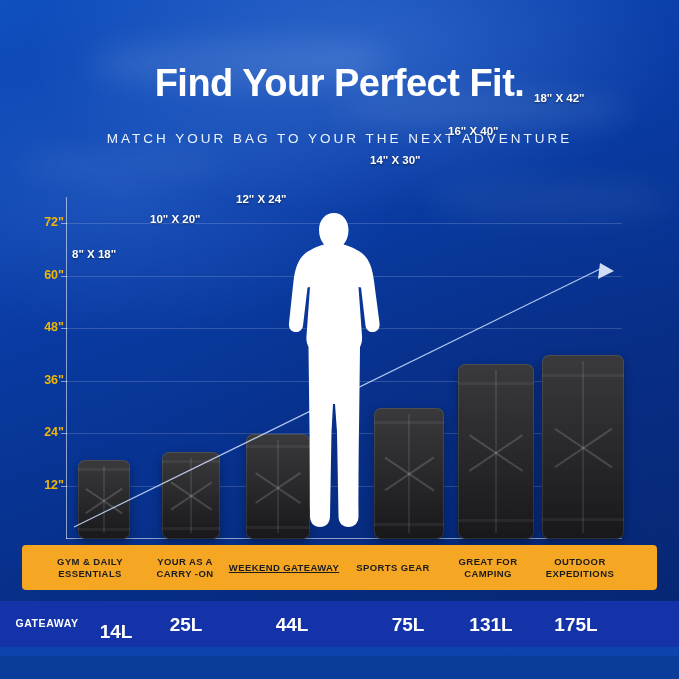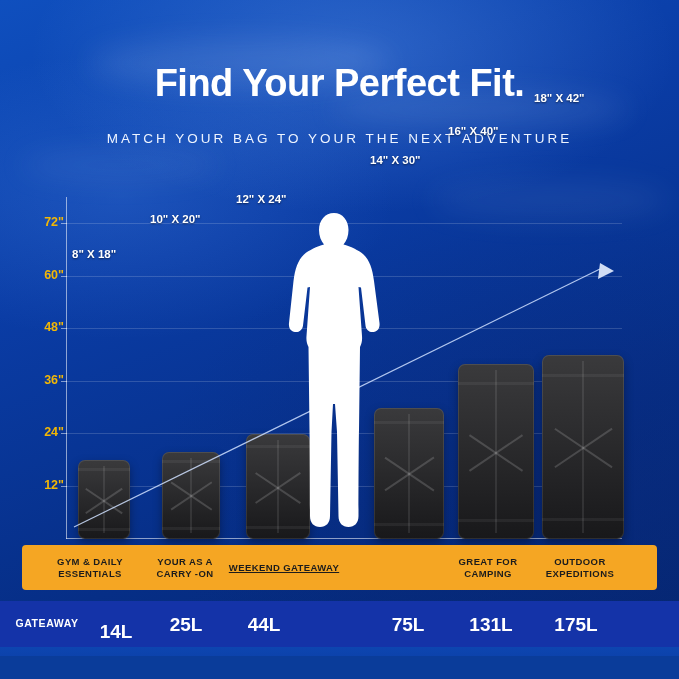--- a/index.html
+++ b/index.html
@@ -189,29 +189,30 @@
       <div class="barlabel" style="left: 236px; top: 193px;">12" X 24"</div>
       <div class="barlabel" style="left: 370px; top: 154px;">14" X 30"</div>
       <div class="barlabel" style="left: 448px; top: 125px;">16" X 40"</div>
       <div class="barlabel" style="left: 534px; top: 92px;">18" X 42"</div>
     </div>
 
   <div class="usecases" id="usecaselayer">
       <div class="uc" style="left: 18px; width: 100px;">GYM &amp; DAILY ESSENTIALS</div>
       <div class="uc" style="left: 118px; width: 90px;">YOUR AS A CARRY -ON</div>
       <div class="uc" style="left: 206px; width: 112px; text-decoration: underline;">WEEKEND GATEAWAY</div>
+      <div class="uc" style="left: 328px; width: 86px;">SPORTS GEAR</div>
       <div class="uc" style="left: 506px; width: 104px;">OUTDOOR EXPEDITIONS</div>
       <div class="uc" style="left: 418px; width: 96px;">GREAT FOR CAMPING</div>
     </div>
 
   <div class="capacity-row">
     <div class="cap-label">GATEAWAY</div>
     <div id="caplayer">
         <div class="cap" style="left: 80px; width: 72px; margin-top: 7px;">14L</div>
         <div class="cap" style="left: 150px; width: 72px;">25L</div>
-        <div class="cap" style="left: 228px; width: 72px;">44L</div>
+        <div class="cap" style="left: 256px; width: 72px;">44L</div>
         <div class="cap" style="left: 372px; width: 72px;">75L</div>
         <div class="cap" style="left: 455px; width: 72px;">131L</div>
         <div class="cap" style="left: 540px; width: 72px;">175L</div>
       </div>
   </div>
   <div class="bottom-strip"></div>
 </div>
 
 </body></html>

